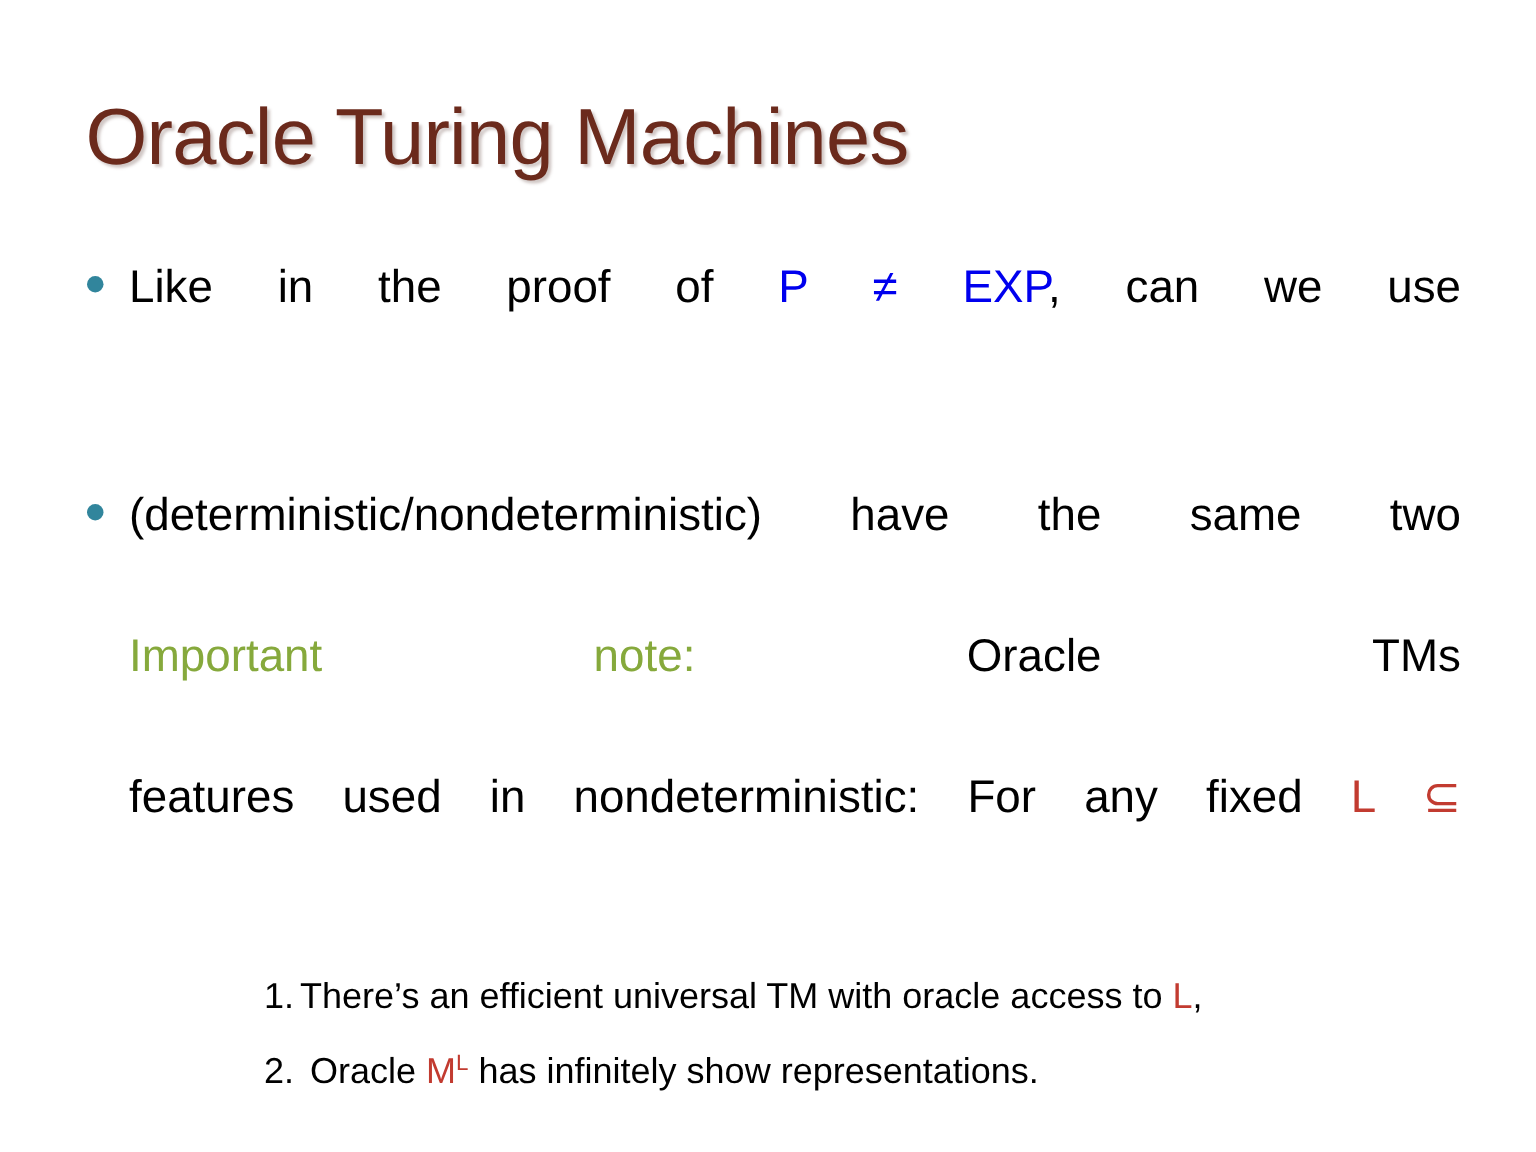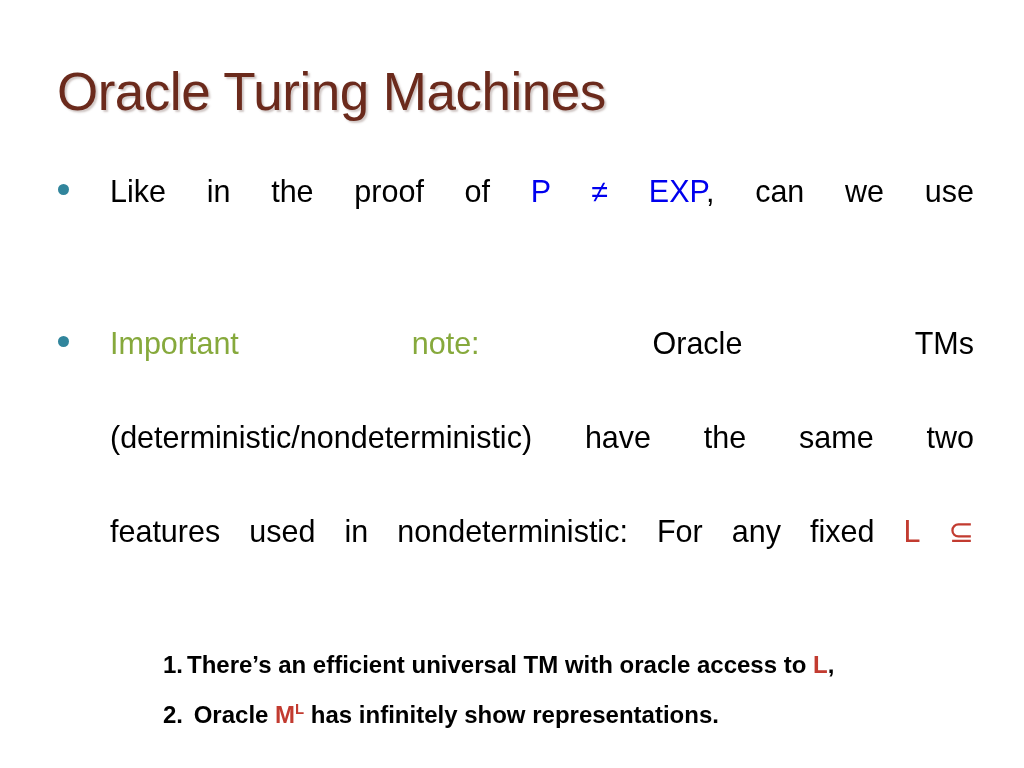--- a/index.html
+++ b/index.html
@@ -62,21 +62,20 @@
     background: #31859C;
   }
 
   .para {
     font-size: 30.5px;
     line-height: 47px;
     color: #000000;
     text-align: justify;
     text-justify: inter-word;
     font-weight: 400;
-    margin-left: 24px;
   }
   
   .para .ln {
     display: block;
     text-align: justify;
   }
   .para .ln.stretch::after {
     content: "";
     display: inline-block;
     width: 100%;
@@ -87,24 +86,23 @@
   .red   { color: #FF0000; }
   .brick { color: #C23B30; }
   .olive { color: #86A93C; }
   .und   { text-decoration: underline; text-underline-offset: 4px; }
 
   .gap { height: 56px; }
 
   
   .sublist {
     position: absolute;
-    left: 163px;
+    left: 176px;
     top: 640px;
     width: 820px;
-    font-weight: bold;
   }
   .subitem {
     font-size: 24px;
     line-height: 50px;
     color: #000000;
     white-space: nowrap;
   }
   .subitem .num { margin-right: 4px; }
   sup.supL {
     font-size: 0.62em;
@@ -130,24 +128,24 @@
       </div>
     </div>
 
 
     <div class="gap"></div>
 
     <div class="bullet-item">
       <span class="bullet-dot"></span>
       <div class="para">
         <span class="ln stretch">
-          <span class="olive">Important note:</span>&nbsp;<span>Oracle TMs</span>
+          <span>(deterministic/nondeterministic) have the same two</span>
         </span>
         <span class="ln stretch">
-          <span>(deterministic/nondeterministic) have the same two</span>
+          <span class="olive">Important note:</span>&nbsp;<span>Oracle TMs</span>
         </span>
         <span class="ln stretch">
           <span>features used in nondeterministic:  For any fixed </span><span class="brick">L ⊆</span>
         </span>
 
       </div>
     </div>
 
   </div>
 

